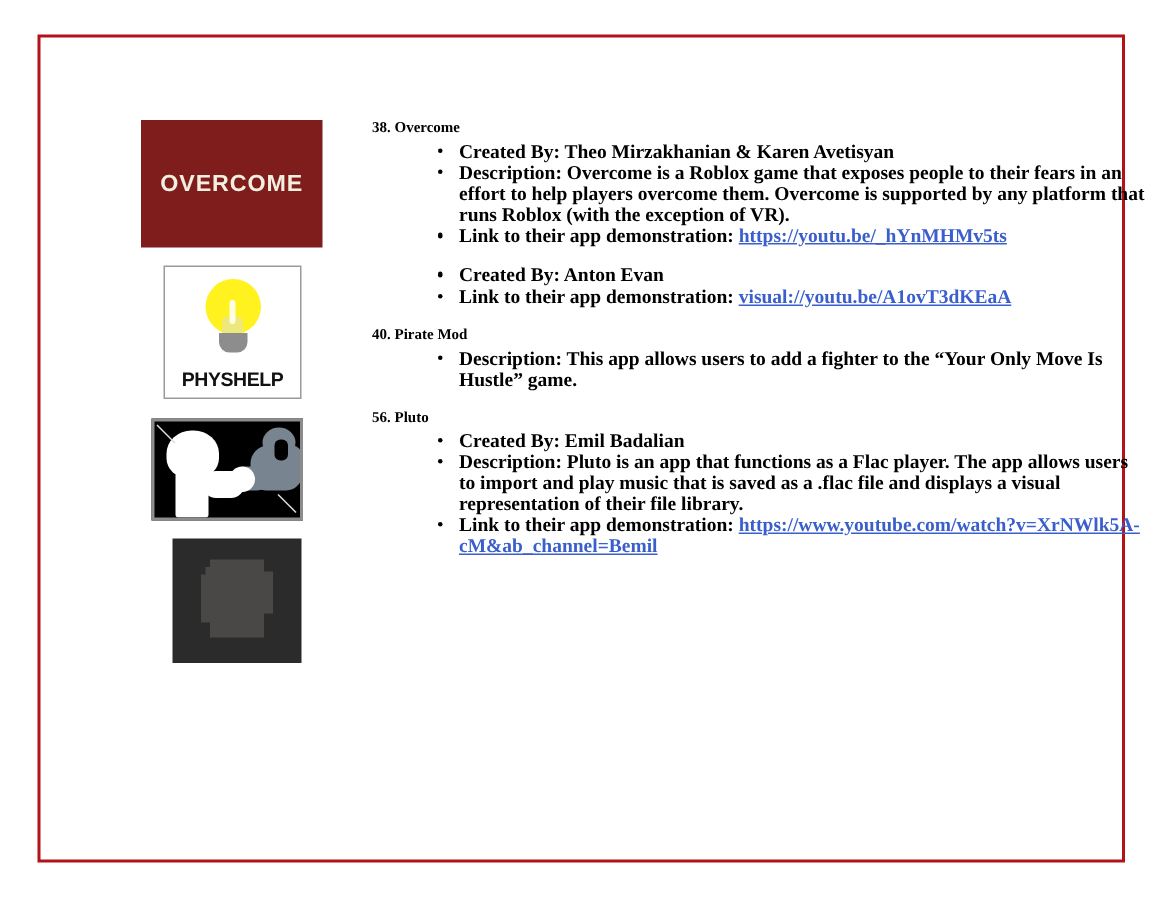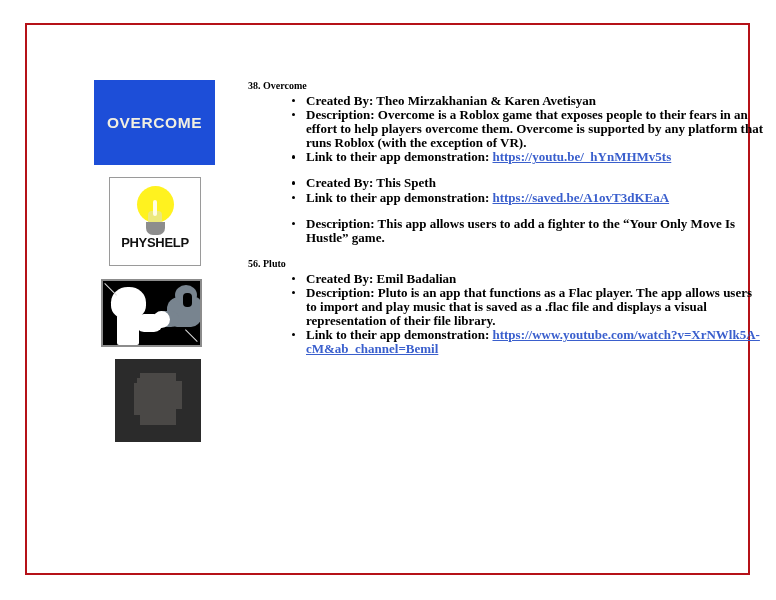--- a/index.html
+++ b/index.html
@@ -40,21 +40,21 @@
     position: absolute;
     box-sizing: border-box;
   }
 
   
   #img-overcome {
     left: 67px;
     top: 55px;
     width: 121px;
     height: 85px;
-    background: #1d4ed8;
+    background: #7f1d1d;
     display: flex;
     align-items: center;
     justify-content: center;
   }
   #img-overcome .wordmark {
     color: #f2efe0;
     font-family: "Liberation Sans", sans-serif;
     font-size: 15.5px;
     font-weight: 700;
     letter-spacing: 0.6px;
@@ -101,21 +101,21 @@
     left: 36px;
     top: 44px;
     width: 19px;
     height: 13px;
     background: #8d8d8d;
     border-radius: 0 0 7px 7px;
   }
   #img-physhelp .bulb-label {
     position: absolute;
     left: 0;
-    top: 57px;
+    top: 67px;
     width: 100%;
     text-align: center;
     color: #111111;
     font-family: "Liberation Sans", sans-serif;
     font-size: 13px;
     font-weight: 700;
     letter-spacing: -0.3px;
   }
 
   
@@ -353,26 +353,27 @@
         <p class="entry-heading">38. Overcome</p>
         <ul class="bullets">
           <li><span class="dot"></span><span>Created By: Theo Mirzakhanian &amp; Karen Avetisyan</span></li>
           <li><span class="dot"></span><span>Description: Overcome is a Roblox game that exposes people to their fears in an effort to help players overcome them. Overcome is supported by any platform that runs Roblox (with the exception of VR).</span></li>
           <li><span class="dot"></span><span>Link to their app demonstration: </span><a class="link" href="#">https://youtu.be/_hYnMHMv5ts</a></li>
         </ul>
       </div>
 
       <div class="entry">
         <ul class="bullets">
-          <li><span class="dot"></span><span>Created By: This Speth</span></li>
-          <li><span class="dot"></span><span>Link to their app demonstration: </span><a class="link" href="#">https://saved.be/A1ovT3dKEaA</a></li>
+          <li><span class="dot"></span><span>Created By: Anton Evan</span></li>
+          <li><span class="dot"></span><span>Link to their app demonstration: </span><a class="link" href="#">visual://youtu.be/A1ovT3dKEaA</a></li>
         </ul>
       </div>
 
       <div class="entry">
+        <p class="entry-heading">40. Pirate Mod</p>
         <ul class="bullets">
           <li><span class="dot"></span><span>Description: This app allows users to add a fighter to the “Your Only Move Is Hustle” game.</span></li>
         </ul>
       </div>
 
       <div class="entry">
         <p class="entry-heading">56. Pluto</p>
         <ul class="bullets">
           <li><span class="dot"></span><span>Created By: Emil Badalian</span></li>
           <li><span class="dot"></span><span>Description: Pluto is an app that functions as a Flac player. The app allows users to import and play music that is saved as a .flac file and displays a visual representation of their file library.</span></li>

